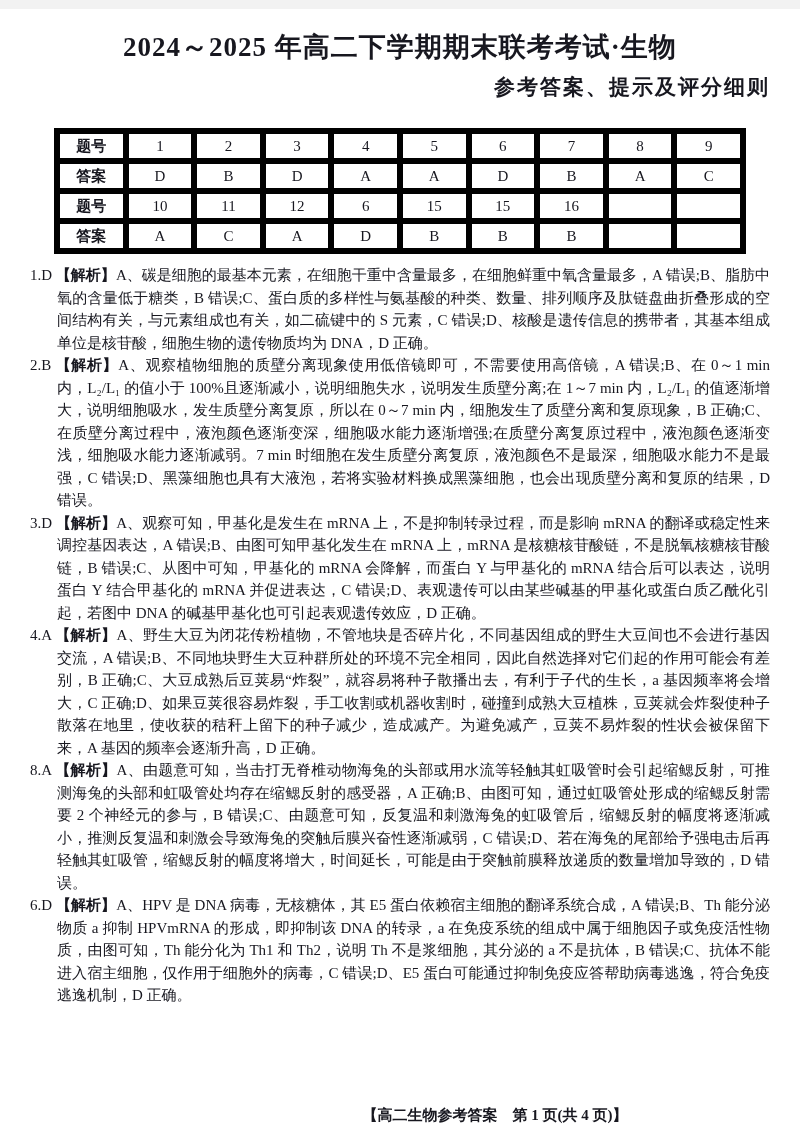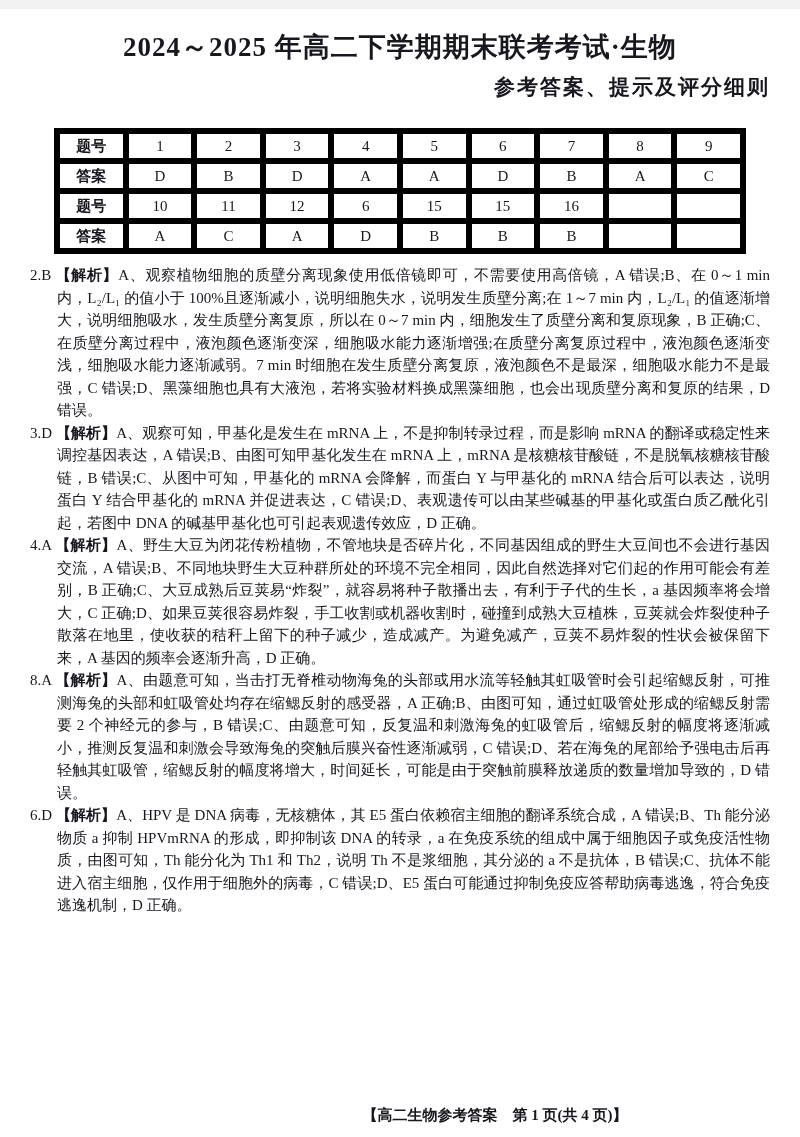--- a/index.html
+++ b/index.html
@@ -118,20 +118,21 @@
           <td>B</td>
           <td>B</td>
           <td>B</td>
           <td></td>
           <td></td>
         </tr>
       </tbody>
   </table>
 
   <div class="expl-list" id="explanations">
+      <p class="expl"><span class="num">1.D </span><span class="label">【解析】</span><span class="text">A、碳是细胞的最基本元素，在细胞干重中含量最多，在细胞鲜重中氧含量最多，A 错误;B、脂肪中氧的含量低于糖类，B 错误;C、蛋白质的多样性与氨基酸的种类、数量、排列顺序及肽链盘曲折叠形成的空间结构有关，与元素组成也有关，如二硫键中的 S 元素，C 错误;D、核酸是遗传信息的携带者，其基本组成单位是核苷酸，细胞生物的遗传物质均为 DNA，D 正确。</span></p>
       <p class="expl"><span class="num">2.B </span><span class="label">【解析】</span><span class="text">A、观察植物细胞的质壁分离现象使用低倍镜即可，不需要使用高倍镜，A 错误;B、在 0～1 min 内，L₂/L₁ 的值小于 100%且逐渐减小，说明细胞失水，说明发生质壁分离;在 1～7 min 内，L₂/L₁ 的值逐渐增大，说明细胞吸水，发生质壁分离复原，所以在 0～7 min 内，细胞发生了质壁分离和复原现象，B 正确;C、在质壁分离过程中，液泡颜色逐渐变深，细胞吸水能力逐渐增强;在质壁分离复原过程中，液泡颜色逐渐变浅，细胞吸水能力逐渐减弱。7 min 时细胞在发生质壁分离复原，液泡颜色不是最深，细胞吸水能力不是最强，C 错误;D、黑藻细胞也具有大液泡，若将实验材料换成黑藻细胞，也会出现质壁分离和复原的结果，D 错误。</span></p>
       <p class="expl"><span class="num">3.D </span><span class="label">【解析】</span><span class="text">A、观察可知，甲基化是发生在 mRNA 上，不是抑制转录过程，而是影响 mRNA 的翻译或稳定性来调控基因表达，A 错误;B、由图可知甲基化发生在 mRNA 上，mRNA 是核糖核苷酸链，不是脱氧核糖核苷酸链，B 错误;C、从图中可知，甲基化的 mRNA 会降解，而蛋白 Y 与甲基化的 mRNA 结合后可以表达，说明蛋白 Y 结合甲基化的 mRNA 并促进表达，C 错误;D、表观遗传可以由某些碱基的甲基化或蛋白质乙酰化引起，若图中 DNA 的碱基甲基化也可引起表观遗传效应，D 正确。</span></p>
       <p class="expl"><span class="num">4.A </span><span class="label">【解析】</span><span class="text">A、野生大豆为闭花传粉植物，不管地块是否碎片化，不同基因组成的野生大豆间也不会进行基因交流，A 错误;B、不同地块野生大豆种群所处的环境不完全相同，因此自然选择对它们起的作用可能会有差别，B 正确;C、大豆成熟后豆荚易“炸裂”，就容易将种子散播出去，有利于子代的生长，a 基因频率将会增大，C 正确;D、如果豆荚很容易炸裂，手工收割或机器收割时，碰撞到成熟大豆植株，豆荚就会炸裂使种子散落在地里，使收获的秸秆上留下的种子减少，造成减产。为避免减产，豆荚不易炸裂的性状会被保留下来，A 基因的频率会逐渐升高，D 正确。</span></p>
       <p class="expl"><span class="num">8.A </span><span class="label">【解析】</span><span class="text">A、由题意可知，当击打无脊椎动物海兔的头部或用水流等轻触其虹吸管时会引起缩鳃反射，可推测海兔的头部和虹吸管处均存在缩鳃反射的感受器，A 正确;B、由图可知，通过虹吸管处形成的缩鳃反射需要 2 个神经元的参与，B 错误;C、由题意可知，反复温和刺激海兔的虹吸管后，缩鳃反射的幅度将逐渐减小，推测反复温和刺激会导致海兔的突触后膜兴奋性逐渐减弱，C 错误;D、若在海兔的尾部给予强电击后再轻触其虹吸管，缩鳃反射的幅度将增大，时间延长，可能是由于突触前膜释放递质的数量增加导致的，D 错误。</span></p>
       <p class="expl"><span class="num">6.D </span><span class="label">【解析】</span><span class="text">A、HPV 是 DNA 病毒，无核糖体，其 E5 蛋白依赖宿主细胞的翻译系统合成，A 错误;B、Th 能分泌物质 a 抑制 HPVmRNA 的形成，即抑制该 DNA 的转录，a 在免疫系统的组成中属于细胞因子或免疫活性物质，由图可知，Th 能分化为 Th1 和 Th2，说明 Th 不是浆细胞，其分泌的 a 不是抗体，B 错误;C、抗体不能进入宿主细胞，仅作用于细胞外的病毒，C 错误;D、E5 蛋白可能通过抑制免疫应答帮助病毒逃逸，符合免疫逃逸机制，D 正确。</span></p>
     </div>
 
   <div class="footer">【高二生物参考答案　第 1 页(共 4 页)】</div>
 </div>
 

